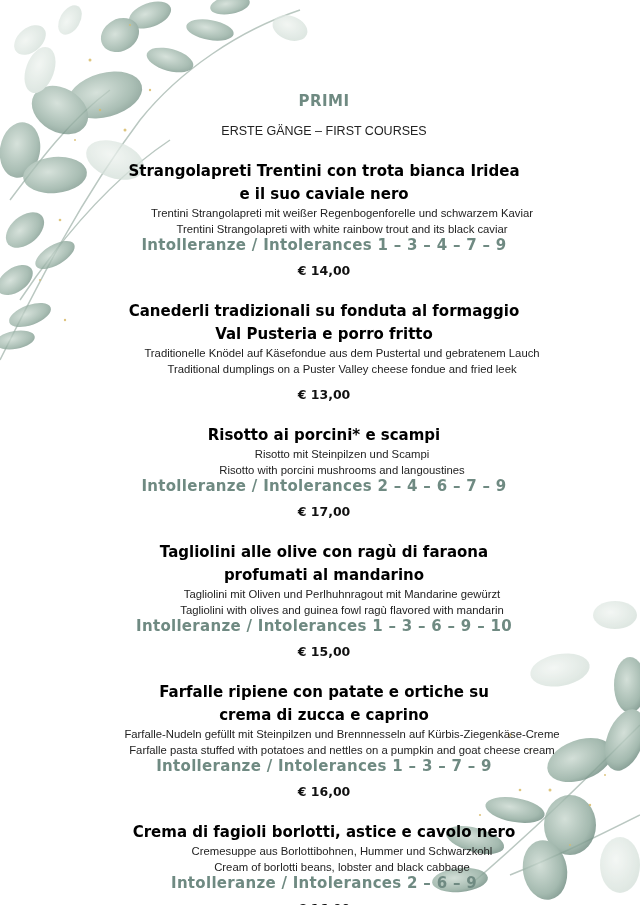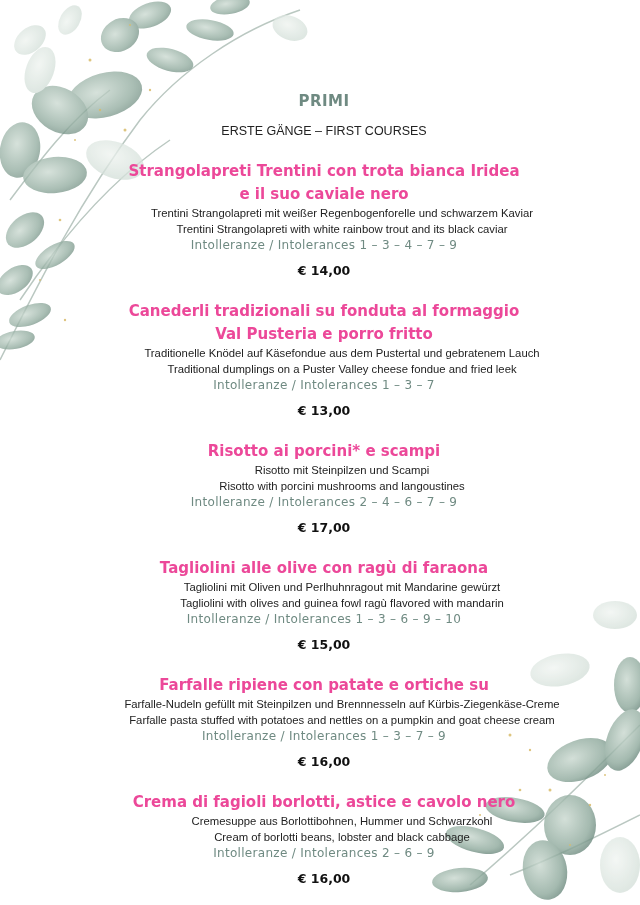--- a/index.html
+++ b/index.html
@@ -18,26 +18,26 @@
   }
   .section-title {
     font-family: "DejaVu Sans", sans-serif; font-weight: bold;
     font-size: 15px; color: #6f8a82; letter-spacing: 0.5px; line-height: 20px;
   }
   .section-subtitle { font-size: 12.5px; color: #222; line-height: 17px; margin-top: 12px; }
   .dish { margin-top: 20px; }
   .dish:first-of-type { margin-top: 21px; }
   .dish-name {
     font-family: "DejaVu Sans", sans-serif; font-weight: bold;
-    font-size: 15px; line-height: 23px; color: #ec4899;
+    font-size: 15px; line-height: 23px; color: #000000;
   }
   .dish-desc { font-size: 11.3px; line-height: 15.5px; color: #222; padding-left: 36px; }
   .dish-intol {
-    font-family: "DejaVu Sans", sans-serif; font-weight: normal;
-    font-size: 12px; line-height: 16px; color: #6f8a82; letter-spacing: 0.3px;
+    font-family: "DejaVu Sans", sans-serif; font-weight: bold;
+    font-size: 15px; line-height: 16px; color: #6f8a82; letter-spacing: 0.3px;
   }
   .dish-price {
     font-family: "DejaVu Sans", sans-serif; font-weight: bold;
     font-size: 12.5px; line-height: 19px; color: #111; margin-top: 8px;
   }
 </style>
 </head>
 <body>
 
 <svg class="deco deco-tl" viewBox="0 0 340 370">
@@ -147,47 +147,48 @@
     <div class="dish-price">€ 14,00</div>
   </div>
 
   <div class="dish">
     <div class="dish-name">
       <div>Canederli tradizionali su fonduta al formaggio</div>
       <div>Val Pusteria e porro fritto</div>
     </div>
     <div class="dish-desc">Traditionelle Knödel auf Käsefondue aus dem Pustertal und gebratenem Lauch</div>
     <div class="dish-desc">Traditional dumplings on a Puster Valley cheese fondue and fried leek</div>
-    <div class="dish-intol">Intolleranze / Intolerances 1 – 3 – 7</div>
     <div class="dish-price">€ 13,00</div>
   </div>
 
   <div class="dish">
     <div class="dish-name">
       <div>Risotto ai porcini* e scampi</div>
     </div>
     <div class="dish-desc">Risotto mit Steinpilzen und Scampi</div>
     <div class="dish-desc">Risotto with porcini mushrooms and langoustines</div>
     <div class="dish-intol">Intolleranze / Intolerances 2 – 4 – 6 – 7 – 9</div>
     <div class="dish-price">€ 17,00</div>
   </div>
 
   <div class="dish">
     <div class="dish-name">
       <div>Tagliolini alle olive con ragù di faraona</div>
+      <div>profumati al mandarino</div>
     </div>
     <div class="dish-desc">Tagliolini mit Oliven und Perlhuhnragout mit Mandarine gewürzt</div>
     <div class="dish-desc">Tagliolini with olives and guinea fowl ragù flavored with mandarin</div>
     <div class="dish-intol">Intolleranze / Intolerances 1 – 3 – 6 – 9 – 10</div>
     <div class="dish-price">€ 15,00</div>
   </div>
 
   <div class="dish">
     <div class="dish-name">
       <div>Farfalle ripiene con patate e ortiche su</div>
+      <div>crema di zucca e caprino</div>
     </div>
     <div class="dish-desc">Farfalle-Nudeln gefüllt mit Steinpilzen und Brennnesseln auf Kürbis-Ziegenkäse-Creme</div>
     <div class="dish-desc">Farfalle pasta stuffed with potatoes and nettles on a pumpkin and goat cheese cream</div>
     <div class="dish-intol">Intolleranze / Intolerances 1 – 3 – 7 – 9</div>
     <div class="dish-price">€ 16,00</div>
   </div>
 
   <div class="dish">
     <div class="dish-name">
       <div>Crema di fagioli borlotti, astice e cavolo nero</div>

